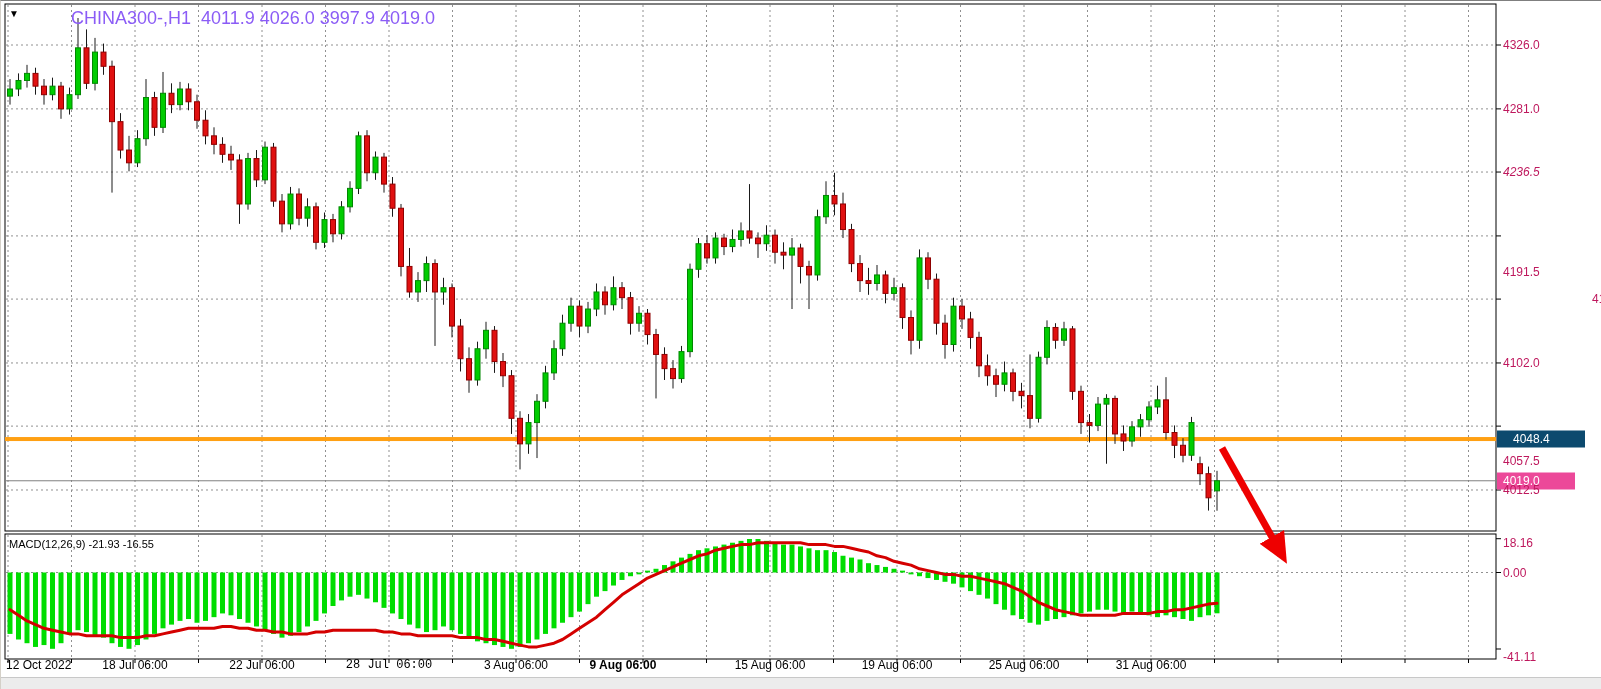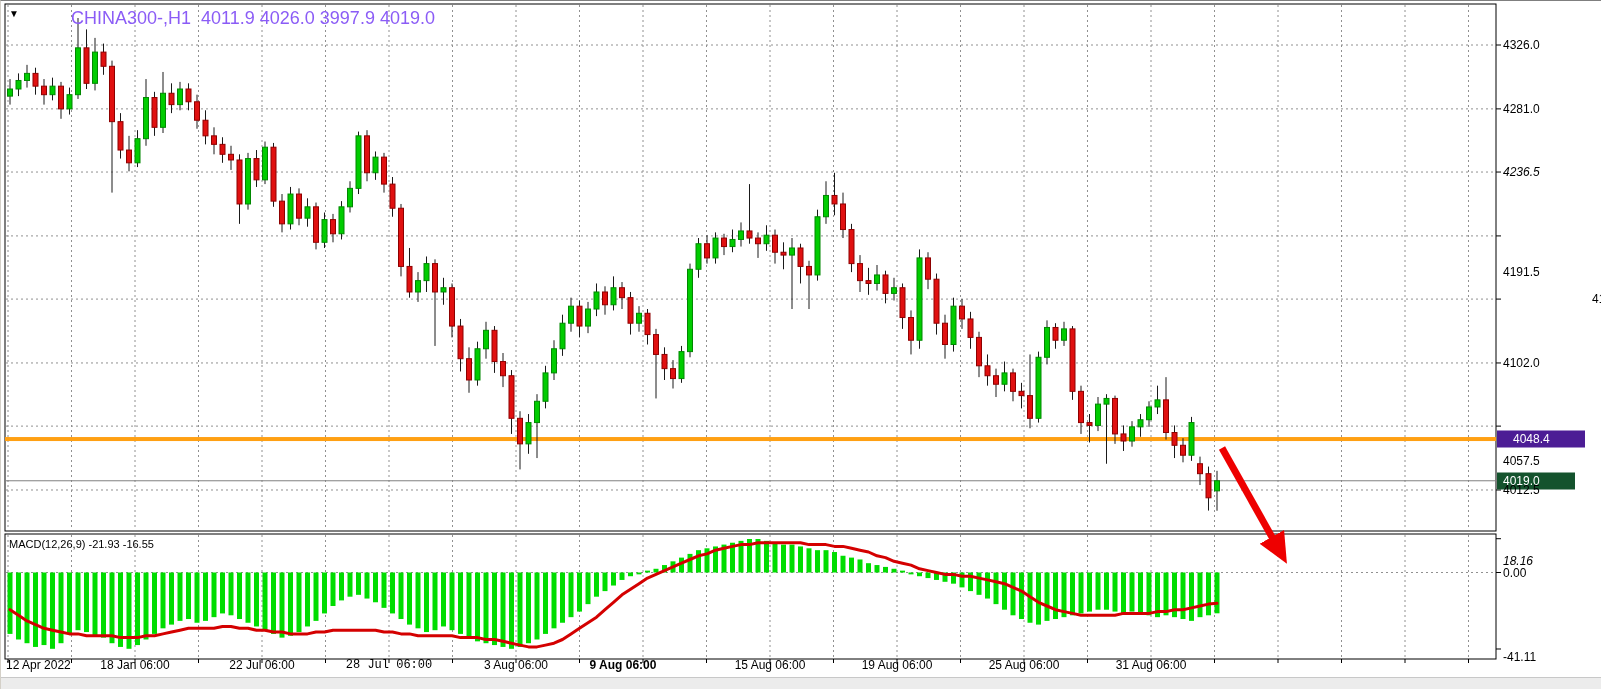--- a/index.html
+++ b/index.html
@@ -5,27 +5,27 @@
   html,body{margin:0;padding:0;background:#fff;}
   .win{position:relative;width:1601px;height:689px;background:#ffffff;overflow:hidden;
        border-top:1px solid #7f7f7f;border-left:1px solid #d4d0c8;border-right:1px solid #d4d0c8;
        font-family:"Liberation Sans", sans-serif;}
   #chart-svg{position:absolute;left:0;top:0;}
   .overlay{position:absolute;left:0;top:0;width:1601px;height:689px;pointer-events:none;}
   .overlay>*{pointer-events:auto;}
   .title{position:absolute;left:22px;top:7px;font-size:18px;color:#8b5cf6;white-space:pre;margin-left:48px;}
   .dd{position:absolute;left:8px;top:7px;font-size:10px;color:#000;}
   .macd-label{position:absolute;left:8px;top:537px;font-size:11px;color:#000;white-space:pre;}
-  .axis-label{position:absolute;font-size:12px;color:#000000;transform:translateY(-50%);}
+  .axis-label{position:absolute;font-size:12px;color:#be185d;transform:translateY(-50%);}
   .date-label{position:absolute;font-size:12px;color:#000;top:657px;transform:translateX(-50%);white-space:nowrap;}
   .date-label.first{transform:none;}
   .badge{position:absolute;left:1496px;width:72px;height:17px;line-height:17px;color:#fff;
          font-size:12px;padding-left:6px;transform:translateY(-50%);}
-  .badge.orange{background:#4c1d95;padding-left:16px;}
-  .badge.black{background:#14532d;}
+  .badge.orange{background:#0c4a6e;padding-left:16px;}
+  .badge.black{background:#ec4899;}
   .bottom-strip{position:absolute;left:0;top:676px;width:1601px;height:13px;background:#ececec;border-top:1px solid #c8c8c8;}
 </style>
 </head>
 <body>
 
 <div class="win">
   <svg id="chart-svg" width="1601" height="689">
       <rect x="4" y="3" width="1491" height="527" fill="#ffffff" stroke="#000000" stroke-width="1"></rect>
       <rect x="4" y="533" width="1491" height="125" fill="#ffffff" stroke="#000000" stroke-width="1"></rect>
       <line x1="7" y1="4" x2="7" y2="529" stroke="#909090" stroke-dasharray="2 3"></line>
@@ -567,25 +567,25 @@
     <div class="badge black" style="top:480px">4019.0</div>
     <div class="bottom-strip"></div>
   <div class="axis-label" style="left: 1502px; top: 44px;">4326.0</div>
       <div class="axis-label" style="left: 1502px; top: 107.875px;">4281.0</div>
       <div class="axis-label" style="left: 1502px; top: 171.041px; font-style: italic;">4236.5</div>
       <div class="axis-label" style="left: 1502px; top: 234.916px; margin-top: 36px;">4191.5</div>
       <div class="axis-label" style="left: 1591px; top: 298.082px;">4147.0</div>
       <div class="axis-label" style="left: 1502px; top: 361.957px;">4102.0</div>
       <div class="axis-label" style="left: 1502px; top: 425.122px; margin-top: 35px;">4057.5</div>
       <div class="axis-label" style="left: 1502px; top: 488.998px;">4012.5</div>
-      <div class="axis-label" style="left: 1502px; top: 560px; font-style: italic;">18.16</div>
+      <div class="axis-label" style="left: 1502px; top: 542px;">18.16</div>
       <div class="axis-label" style="left: 1502px; top: 571.5px;">0.00</div>
       <div class="axis-label" style="left: 1502px; top: 656px;">-41.11</div>
-      <div class="date-label first" style="left: 5px;">12 Apr 2022</div>
-      <div class="date-label" style="left: 134px;">18 Jan 06:00</div>
+      <div class="date-label first" style="left: 5px;">12 Oct 2022</div>
+      <div class="date-label" style="left: 134px;">18 Jul 06:00</div>
       <div class="date-label" style="left: 261px;">22 Jul 06:00</div>
       <div class="date-label" style="left: 388px; font-family: Liberation Mono, monospace;">28 Jul 06:00</div>
       <div class="date-label" style="left: 515px;">3 Aug 06:00</div>
       <div class="date-label" style="left: 622px; font-weight: bold;">9 Aug 06:00</div>
       <div class="date-label" style="left: 769px;">15 Aug 06:00</div>
       <div class="date-label" style="left: 896px;">19 Aug 06:00</div>
       <div class="date-label" style="left: 1023px;">25 Aug 06:00</div>
       <div class="date-label" style="left: 1150px;">31 Aug 06:00</div>
     </div>
 </div>

